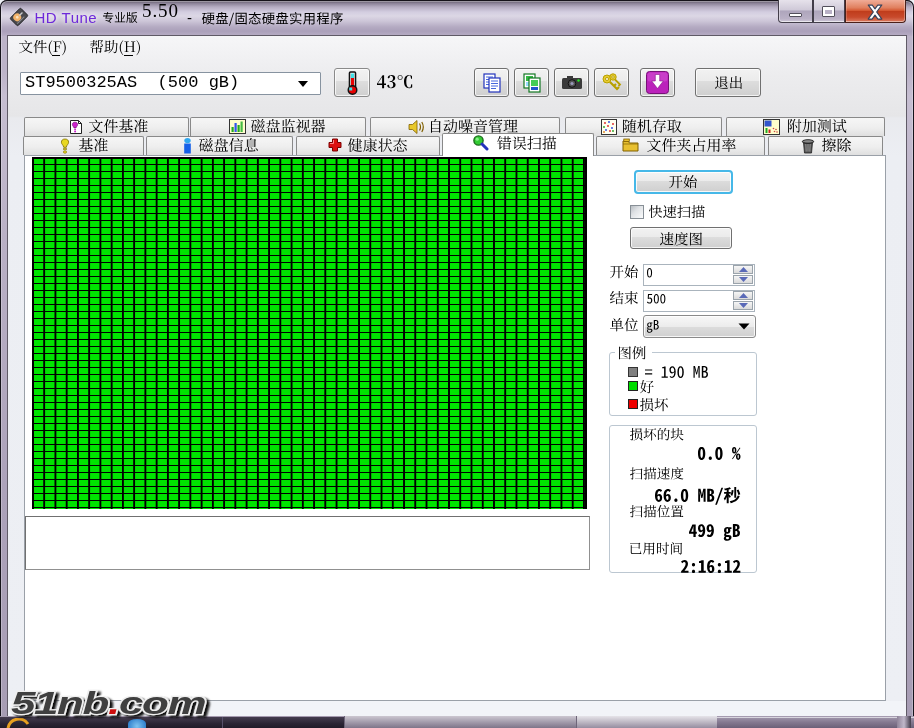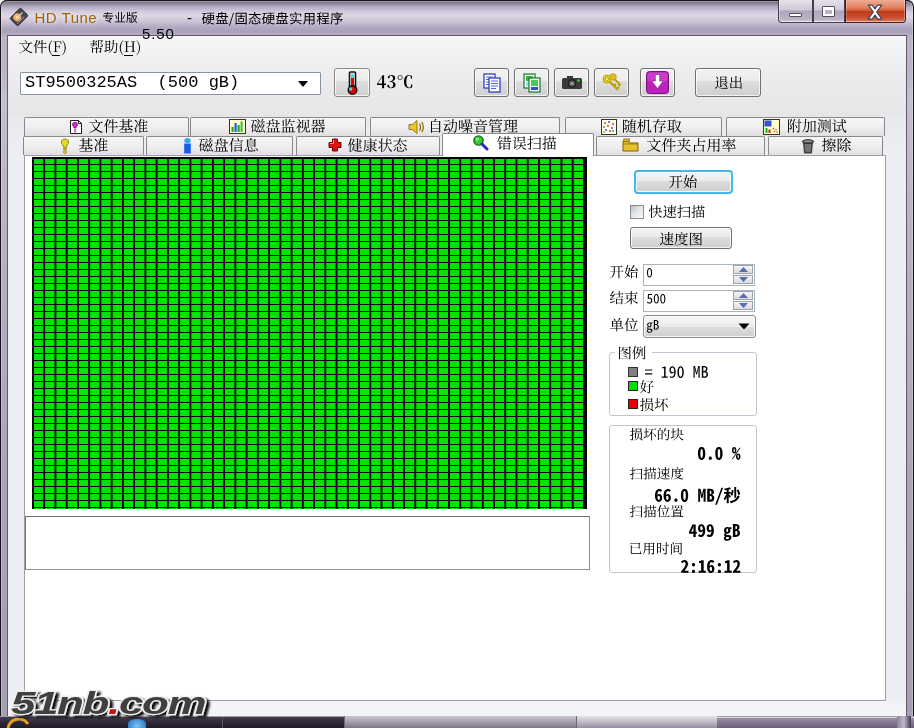--- a/index.html
+++ b/index.html
@@ -34,25 +34,25 @@
   </svg>
 <svg style="position:absolute;left:9px;top:7px" width="20" height="20" viewBox="0 0 20 20">
 <g transform="rotate(-45 10 10)">
       <rect x="2.5" y="4.5" width="15" height="11" rx="1.4" fill="#49494d" stroke="#1f1f22" stroke-width=".8"></rect>
 <circle cx="8.5" cy="9" r="3.9" fill="#f3b36b"></circle>
       <circle cx="8.5" cy="9" r="1.4" fill="#fbe3c0"></circle>
 <rect x="11" y="8.6" width="4.6" height="1.4" fill="#c8c8cc"></rect>
 <path d="M4 13.5 h10" stroke="#8a8a90" stroke-width="1"></path>
     </g>
   </svg>
-<span class="mono" style="left:34.5px;top:9.9px;font-family:'Liberation Sans',sans-serif;font-size:15px;letter-spacing:.5px;line-height:1;color:#a16207;text-shadow:0 0 4px rgba(255,255,255,.9)">HD Tune</span>
+<span class="mono" style="left:34.5px;top:9.9px;font-family:'Liberation Sans',sans-serif;font-size:15px;letter-spacing:.5px;line-height:1;color:#6d28d9;text-shadow:0 0 4px rgba(255,255,255,.9)">HD Tune</span>
 <svg style="position:absolute;left:102.6px;top:11.8px;overflow:visible" width="37" height="13" viewBox="0.7 -9.9 37 13">
     <path d="M5.0 -9.9 4.6 -8.6H1.6V-7.8H4.4L4.0 -6.3H0.7V-5.5H3.7C3.4 -4.7 3.1 -3.9 2.9 -3.3H8.4C7.7 -2.7 6.9 -1.8 6.1 -1.1C5.2 -1.4 4.3 -1.7 3.5 -1.9L3.0 -1.3C4.8 -0.7 7.2 0.2 8.4 1.0L8.9 0.2C8.4 -0.1 7.7 -0.4 7.0 -0.7C8.0 -1.8 9.3 -2.9 10.1 -3.8L9.4 -4.2L9.3 -4.2H4.1L4.6 -5.5H11.0V-6.3H4.9L5.3 -7.8H10.1V-8.6H5.6L5.9 -9.8Z M21.9 -7.2C21.4 -5.9 20.6 -4.1 19.9 -3.1L20.7 -2.7C21.3 -3.8 22.1 -5.4 22.7 -6.8ZM12.8 -7.0C13.4 -5.6 14.1 -3.8 14.4 -2.8L15.3 -3.1C14.9 -4.2 14.2 -5.9 13.6 -7.2ZM18.7 -9.8V-0.5H16.7V-9.8H15.8V-0.5H12.5V0.3H22.9V-0.5H19.6V-9.8Z M24.8 -9.7V-5.0C24.8 -3.2 24.7 -1.1 24.0 0.4C24.2 0.6 24.4 0.8 24.6 1.0C25.3 -0.2 25.5 -1.8 25.6 -3.3H27.2V0.9H28.1V-4.1H25.6L25.7 -5.0V-5.9H28.8V-6.6H27.7V-9.9H26.9V-6.6H25.7V-9.7ZM33.7 -5.7C33.4 -4.3 32.9 -3.2 32.4 -2.2C31.8 -3.2 31.4 -4.4 31.1 -5.7ZM29.3 -9.1V-5.0C29.3 -3.3 29.2 -1.1 28.3 0.5C28.5 0.6 28.8 0.8 29.0 1.0C30.0 -0.7 30.1 -3.1 30.1 -5.0V-5.7H30.4C30.7 -4.1 31.2 -2.7 31.9 -1.5C31.2 -0.7 30.5 -0.1 29.7 0.2C29.9 0.4 30.1 0.8 30.2 1.0C31.0 0.6 31.7 -0.0 32.4 -0.8C32.9 -0.0 33.6 0.5 34.4 1.0C34.5 0.7 34.8 0.4 35.0 0.3C34.1 -0.1 33.4 -0.7 32.9 -1.5C33.7 -2.7 34.3 -4.3 34.6 -6.4L34.1 -6.5L33.9 -6.5H30.1V-8.4C31.8 -8.5 33.5 -8.8 34.8 -9.1L34.2 -9.8C33.0 -9.5 31.0 -9.3 29.3 -9.1Z" fill="#000"></path>
   </svg>
-<span class="mono" style="left:142px;top:26px;font-family:Liberation Sans, sans-serif;font-size:15px;letter-spacing:.9px;line-height:1">5.50</span>
+<span class="mono" style="left:142px;top:1px;font-family:Liberation Serif, serif;font-size:19px;letter-spacing:.9px;line-height:1">5.50</span>
 <span class="mono" style="left:187px;top:9.9px;font-family:'Liberation Sans',sans-serif;font-size:15px;line-height:1">-</span>
 <svg style="position:absolute;left:202.0px;top:11.5px;overflow:visible" width="143" height="16" viewBox="0.4 -11.4 143 16">
     <path d="M5.8 -8.5V-3.4H8.5C8.4 -2.8 8.2 -2.1 7.8 -1.5C7.3 -2.0 6.9 -2.5 6.6 -3.0L5.8 -2.8C6.1 -2.1 6.6 -1.4 7.2 -0.9C6.7 -0.4 5.9 0.0 4.8 0.3C5.0 0.5 5.3 0.9 5.4 1.1C6.5 0.7 7.4 0.2 7.9 -0.3C9.1 0.4 10.6 0.9 12.4 1.1C12.5 0.8 12.8 0.4 13.0 0.2C11.1 0.1 9.7 -0.3 8.5 -1.0C9.1 -1.7 9.3 -2.6 9.4 -3.4H12.5V-8.5H9.5V-9.8H12.7V-10.7H5.5V-9.8H8.6V-8.5ZM6.7 -5.6H8.6V-4.9L8.5 -4.2H6.7ZM9.5 -4.2 9.5 -4.9V-5.6H11.5V-4.2ZM6.7 -7.7H8.6V-6.4H6.7ZM9.5 -7.7H11.5V-6.4H9.5ZM0.7 -10.5V-9.6H2.4C2.0 -7.6 1.4 -5.7 0.4 -4.4C0.6 -4.1 0.8 -3.5 0.9 -3.3C1.1 -3.6 1.4 -4.0 1.6 -4.4V0.5H2.5V-0.6H5.1V-6.4H2.5C2.8 -7.4 3.1 -8.5 3.3 -9.6H5.2V-10.5ZM2.5 -5.5H4.2V-1.5H2.5Z M18.9 -5.7C19.6 -5.3 20.6 -4.7 21.0 -4.3L21.5 -4.9C21.1 -5.4 20.1 -5.9 19.4 -6.3ZM19.9 -11.4C19.8 -11.1 19.6 -10.6 19.4 -10.3H16.5V-7.9L16.5 -7.4H14.3V-6.5H16.3C16.1 -5.7 15.7 -4.8 14.6 -4.2C14.9 -4.0 15.2 -3.7 15.4 -3.5C16.6 -4.3 17.1 -5.4 17.4 -6.5H23.6V-4.9C23.6 -4.8 23.5 -4.7 23.3 -4.7C23.2 -4.7 22.5 -4.7 21.9 -4.7C22.1 -4.5 22.2 -4.1 22.2 -3.9C23.1 -3.9 23.7 -3.9 24.1 -4.0C24.5 -4.2 24.6 -4.4 24.6 -4.9V-6.5H26.5V-7.4H24.6V-10.3H20.5L21.0 -11.2ZM19.0 -8.7C19.7 -8.3 20.5 -7.8 21.0 -7.4H17.5L17.5 -7.9V-9.4H23.6V-7.4H21.0L21.5 -8.0C21.0 -8.4 20.2 -8.9 19.5 -9.2ZM15.8 -3.5V-0.2H14.3V0.7H26.4V-0.2H24.9V-3.5ZM16.7 -0.2V-2.7H18.5V-0.2ZM19.4 -0.2V-2.7H21.2V-0.2ZM22.2 -0.2V-2.7H24.0V-0.2Z M27.4 2.4H28.3L32.4 -10.6H31.5Z M37.6 -4.4H41.5V-2.5H37.6ZM36.7 -5.2V-1.7H42.4V-5.2H40.0V-6.7H43.3V-7.6H40.0V-9.1H39.0V-7.6H35.9V-6.7H39.0V-5.2ZM34.0 -10.6V1.1H35.0V0.5H44.0V1.1H45.1V-10.6ZM35.0 -0.5V-9.7H44.0V-0.5Z M51.6 -5.5C52.3 -5.0 53.3 -4.3 53.7 -3.8L54.6 -4.4C54.1 -4.9 53.2 -5.6 52.4 -6.0ZM50.1 -3.2V-0.6C50.1 0.5 50.5 0.8 52.0 0.8C52.4 0.8 54.8 0.8 55.2 0.8C56.4 0.8 56.8 0.4 56.9 -1.3C56.6 -1.4 56.2 -1.5 56.0 -1.7C55.9 -0.3 55.8 -0.1 55.1 -0.1C54.5 -0.1 52.5 -0.1 52.1 -0.1C51.2 -0.1 51.1 -0.2 51.1 -0.6V-3.2ZM51.9 -3.6C52.7 -2.8 53.6 -1.8 54.1 -1.2L54.9 -1.8C54.4 -2.4 53.5 -3.3 52.7 -4.0ZM56.5 -3.1C57.2 -2.0 57.9 -0.5 58.1 0.5L59.0 0.1C58.8 -0.8 58.1 -2.3 57.4 -3.4ZM48.5 -3.2C48.3 -2.2 47.8 -0.8 47.2 0.1L48.1 0.5C48.7 -0.4 49.1 -1.8 49.4 -2.9ZM52.7 -11.3C52.6 -10.7 52.5 -10.0 52.4 -9.4H47.2V-8.4H52.1C51.5 -6.7 50.2 -5.2 47.1 -4.5C47.3 -4.2 47.5 -3.8 47.6 -3.6C51.1 -4.5 52.5 -6.3 53.2 -8.4C54.2 -6.0 56.0 -4.4 58.6 -3.7C58.8 -4.0 59.0 -4.4 59.3 -4.6C56.9 -5.1 55.2 -6.5 54.3 -8.4H59.2V-9.4H53.4C53.6 -10.0 53.7 -10.6 53.7 -11.3Z M65.9 -8.5V-3.4H68.6C68.5 -2.8 68.3 -2.1 67.9 -1.5C67.4 -2.0 67.0 -2.5 66.7 -3.0L65.9 -2.8C66.2 -2.1 66.7 -1.4 67.3 -0.9C66.8 -0.4 66.0 0.0 64.9 0.3C65.1 0.5 65.4 0.9 65.5 1.1C66.6 0.7 67.5 0.2 68.0 -0.3C69.2 0.4 70.7 0.9 72.5 1.1C72.6 0.8 72.9 0.4 73.1 0.2C71.3 0.1 69.8 -0.3 68.6 -1.0C69.2 -1.7 69.4 -2.6 69.5 -3.4H72.6V-8.5H69.6V-9.8H72.8V-10.7H65.6V-9.8H68.7V-8.5ZM66.8 -5.6H68.7V-4.9L68.7 -4.2H66.8ZM69.6 -4.2 69.6 -4.9V-5.6H71.6V-4.2ZM66.8 -7.7H68.7V-6.4H66.8ZM69.6 -7.7H71.6V-6.4H69.6ZM60.8 -10.5V-9.6H62.5C62.1 -7.6 61.5 -5.7 60.5 -4.4C60.7 -4.1 60.9 -3.5 61.0 -3.3C61.2 -3.6 61.5 -4.0 61.7 -4.4V0.5H62.6V-0.6H65.2V-6.4H62.6C62.9 -7.4 63.2 -8.5 63.4 -9.6H65.3V-10.5ZM62.6 -5.5H64.4V-1.5H62.6Z M79.0 -5.7C79.7 -5.3 80.7 -4.7 81.1 -4.3L81.6 -4.9C81.2 -5.4 80.2 -5.9 79.5 -6.3ZM80.0 -11.4C79.9 -11.1 79.7 -10.6 79.5 -10.3H76.6V-7.9L76.6 -7.4H74.4V-6.5H76.4C76.2 -5.7 75.8 -4.8 74.7 -4.2C75.0 -4.0 75.3 -3.7 75.5 -3.5C76.7 -4.3 77.3 -5.4 77.5 -6.5H83.7V-4.9C83.7 -4.8 83.6 -4.7 83.4 -4.7C83.3 -4.7 82.7 -4.7 82.0 -4.7C82.2 -4.5 82.3 -4.1 82.3 -3.9C83.2 -3.9 83.8 -3.9 84.2 -4.0C84.6 -4.2 84.7 -4.4 84.7 -4.9V-6.5H86.6V-7.4H84.7V-10.3H80.6L81.1 -11.2ZM79.1 -8.7C79.8 -8.3 80.6 -7.8 81.1 -7.4H77.6L77.6 -7.9V-9.4H83.7V-7.4H81.1L81.6 -8.0C81.1 -8.4 80.3 -8.9 79.6 -9.2ZM75.9 -3.5V-0.2H74.4V0.7H86.5V-0.2H85.0V-3.5ZM76.8 -0.2V-2.7H78.6V-0.2ZM79.5 -0.2V-2.7H81.3V-0.2ZM82.3 -0.2V-2.7H84.1V-0.2Z M94.6 -1.4C96.4 -0.8 98.2 0.2 99.3 1.0L99.9 0.2C98.8 -0.6 96.9 -1.5 95.1 -2.2ZM90.6 -7.5C91.3 -7.0 92.2 -6.4 92.6 -5.9L93.2 -6.6C92.8 -7.1 91.9 -7.7 91.2 -8.1ZM89.3 -5.4C90.0 -5.0 90.9 -4.3 91.4 -3.8L92.0 -4.6C91.5 -5.0 90.6 -5.7 89.9 -6.0ZM88.6 -9.7V-7.0H89.6V-8.8H98.6V-7.0H99.6V-9.7H95.0C94.8 -10.2 94.5 -10.9 94.1 -11.3L93.2 -11.0C93.4 -10.6 93.6 -10.2 93.8 -9.7ZM88.4 -3.4V-2.6H93.2C92.4 -1.3 91.1 -0.4 88.5 0.1C88.7 0.4 89.0 0.8 89.1 1.0C92.1 0.3 93.6 -0.8 94.3 -2.6H99.9V-3.4H94.7C95.0 -4.7 95.1 -6.3 95.2 -8.1H94.1C94.1 -6.2 94.0 -4.7 93.6 -3.4Z M103.1 -10.3V-5.5C103.1 -3.6 103.0 -1.2 101.5 0.5C101.7 0.6 102.1 0.9 102.3 1.1C103.3 0.0 103.7 -1.5 103.9 -3.0H107.3V1.0H108.3V-3.0H111.9V-0.3C111.9 -0.1 111.9 0.0 111.6 0.0C111.3 0.1 110.4 0.1 109.5 0.0C109.6 0.3 109.8 0.7 109.8 1.0C111.1 1.0 111.9 1.0 112.3 0.8C112.8 0.7 112.9 0.4 112.9 -0.3V-10.3ZM104.1 -9.4H107.3V-7.2H104.1ZM111.9 -9.4V-7.2H108.3V-9.4ZM104.1 -6.2H107.3V-4.0H104.0C104.1 -4.5 104.1 -5.0 104.1 -5.5ZM111.9 -6.2V-4.0H108.3V-6.2Z M121.8 -9.8H125.9V-7.4H121.8ZM120.9 -10.7V-6.5H126.9V-10.7ZM120.7 -2.8V-1.9H123.3V-0.2H119.8V0.7H127.6V-0.2H124.3V-1.9H127.0V-2.8H124.3V-4.4H127.3V-5.3H120.4V-4.4H123.3V-2.8ZM119.5 -11.1C118.5 -10.6 116.8 -10.2 115.3 -10.0C115.4 -9.8 115.5 -9.4 115.6 -9.2C116.2 -9.3 116.9 -9.4 117.5 -9.5V-7.5H115.4V-6.5H117.4C116.9 -5.0 115.9 -3.3 115.1 -2.3C115.3 -2.1 115.5 -1.7 115.6 -1.4C116.3 -2.2 117.0 -3.5 117.5 -4.9V1.0H118.5V-4.7C119.0 -4.2 119.5 -3.4 119.8 -3.1L120.4 -3.9C120.1 -4.2 118.9 -5.4 118.5 -5.7V-6.5H120.2V-7.5H118.5V-9.8C119.2 -9.9 119.8 -10.1 120.2 -10.3Z M133.3 -5.9C134.2 -5.5 135.3 -5.0 136.2 -4.5H131.4V-3.6H135.6V-0.1C135.6 0.1 135.5 0.1 135.3 0.2C135.0 0.2 134.1 0.2 133.1 0.1C133.3 0.4 133.4 0.8 133.5 1.1C134.7 1.1 135.5 1.1 136.0 0.9C136.5 0.8 136.6 0.5 136.6 -0.1V-3.6H139.5C139.1 -3.0 138.6 -2.4 138.1 -2.0L138.9 -1.6C139.6 -2.2 140.4 -3.3 141.1 -4.2L140.3 -4.6L140.2 -4.5H137.7L137.8 -4.6C137.5 -4.8 137.2 -5.0 136.8 -5.1C137.9 -5.7 139.0 -6.6 139.8 -7.4L139.2 -7.9L139.0 -7.9H132.2V-7.0H138.1C137.4 -6.5 136.6 -5.9 135.9 -5.6C135.2 -5.9 134.5 -6.2 133.9 -6.4ZM134.7 -11.0C134.9 -10.7 135.1 -10.2 135.3 -9.8H130.0V-6.0C130.0 -4.1 129.9 -1.4 128.8 0.5C129.0 0.7 129.4 0.9 129.6 1.1C130.8 -0.9 130.9 -4.0 130.9 -6.0V-8.8H141.1V-9.8H136.4C136.2 -10.2 135.9 -10.8 135.6 -11.3Z" fill="#000"></path>
   </svg>
 <svg style="position:absolute;left:18.5px;top:40.2px;overflow:visible" width="49" height="18" viewBox="0.6 -12.1 49 18">
     <path d="M5.9 -12.1 5.8 -12.0C6.5 -11.4 7.4 -10.3 7.6 -9.5C8.7 -8.8 9.4 -11.0 5.9 -12.1ZM10.2 -8.6C9.6 -6.5 8.7 -4.7 7.3 -3.2C5.8 -4.6 4.6 -6.3 4.0 -8.6ZM12.5 -9.9 11.8 -9.0H0.7L0.8 -8.6H3.7C4.2 -6.1 5.3 -4.1 6.7 -2.5C5.2 -1.1 3.2 0.1 0.6 0.9L0.7 1.2C3.5 0.4 5.6 -0.6 7.3 -2.0C8.8 -0.6 10.7 0.5 12.9 1.1C13.1 0.6 13.5 0.3 14.0 0.3L14.1 0.2C11.7 -0.4 9.6 -1.3 8.0 -2.6C9.6 -4.2 10.7 -6.2 11.4 -8.6H13.5C13.7 -8.6 13.8 -8.6 13.9 -8.8C13.4 -9.3 12.5 -9.9 12.5 -9.9Z M23.1 -12.0V-8.8H20.9C21.2 -9.4 21.4 -10.0 21.6 -10.6C21.9 -10.6 22.1 -10.8 22.1 -10.9L20.6 -11.4C20.3 -9.2 19.5 -7.1 18.6 -5.7L18.8 -5.5C19.5 -6.3 20.2 -7.2 20.7 -8.4H23.1V-4.8H18.7L18.8 -4.4H23.1V1.1H23.3C23.7 1.1 24.1 0.9 24.1 0.8V-4.4H28.2C28.4 -4.4 28.5 -4.5 28.5 -4.6C28.1 -5.1 27.3 -5.7 27.3 -5.7L26.6 -4.8H24.1V-8.4H27.7C27.9 -8.4 28.1 -8.4 28.1 -8.6C27.7 -9.0 26.9 -9.7 26.9 -9.7L26.2 -8.8H24.1V-11.4C24.4 -11.5 24.6 -11.6 24.6 -11.8ZM18.2 -12.1C17.5 -9.4 16.2 -6.6 15.0 -4.9L15.2 -4.8C15.8 -5.4 16.4 -6.1 17.0 -7.0V1.1H17.2C17.5 1.1 17.9 0.9 18.0 0.8V-7.8C18.2 -7.9 18.3 -8.0 18.4 -8.1L17.8 -8.3C18.3 -9.3 18.7 -10.3 19.1 -11.4C19.4 -11.3 19.6 -11.5 19.7 -11.6Z M31.4 -4.4C31.4 -7.1 31.9 -9.0 33.9 -11.6L33.6 -11.9C31.4 -9.6 30.3 -7.3 30.3 -4.4C30.3 -1.5 31.4 0.9 33.6 3.1L33.9 2.9C32.0 0.2 31.4 -1.7 31.4 -4.4Z M42.3 -7.9H42.9L42.8 -10.6H35.0V-10.1L36.5 -10.0C36.6 -8.6 36.6 -7.1 36.6 -5.7V-4.9C36.6 -3.4 36.6 -2.0 36.5 -0.6L35.0 -0.4V0.0H39.5V-0.4L37.9 -0.6C37.8 -2.0 37.8 -3.4 37.8 -5.1H40.4L40.6 -3.6H41.1V-7.1H40.6L40.4 -5.6H37.8C37.8 -7.2 37.8 -8.6 37.9 -10.0H41.9Z M46.3 -4.4C46.3 -1.7 45.8 0.2 43.8 2.9L44.1 3.1C46.3 0.9 47.4 -1.5 47.4 -4.4C47.4 -7.3 46.3 -9.6 44.1 -11.9L43.8 -11.6C45.7 -9.0 46.3 -7.1 46.3 -4.4Z" fill="#000"></path>
   </svg>
 <svg style="position:absolute;left:89.5px;top:40.2px;overflow:visible" width="52" height="18" viewBox="0.6 -12.1 52 18">
     <path d="M6.7 -5.1V-3.9H3.7L2.7 -4.3V0.6H2.8C3.2 0.6 3.6 0.4 3.6 0.3V-3.4H6.7V1.2H6.9C7.3 1.2 7.7 0.9 7.7 0.8V-3.4H10.8V-0.8C10.8 -0.6 10.8 -0.5 10.6 -0.5C10.3 -0.5 9.0 -0.6 9.0 -0.6V-0.4C9.6 -0.3 9.9 -0.2 10.1 -0.0C10.3 0.1 10.3 0.3 10.4 0.6C11.6 0.5 11.8 0.0 11.8 -0.7V-3.2C12.1 -3.3 12.3 -3.4 12.4 -3.5L11.2 -4.5L10.7 -3.9H7.7V-4.6C8.0 -4.7 8.1 -4.8 8.2 -5.0ZM3.9 -12.1V-10.7H0.8L0.9 -10.3H3.9V-9.1H1.2L1.3 -8.7H3.9V-8.5C3.9 -8.1 3.9 -7.7 3.8 -7.4H0.6L0.7 -6.9H3.7C3.4 -5.9 2.7 -5.0 1.1 -4.3L1.3 -4.1C3.3 -4.8 4.2 -5.7 4.6 -6.9H7.7C7.9 -6.9 8.1 -7.0 8.1 -7.2C7.6 -7.6 6.9 -8.2 6.9 -8.2L6.2 -7.4H4.7C4.8 -7.7 4.8 -8.1 4.8 -8.5V-8.7H7.2C7.4 -8.7 7.6 -8.7 7.6 -8.9C7.2 -9.3 6.4 -9.9 6.4 -9.9L5.8 -9.1H4.8V-10.3H7.7C7.9 -10.3 8.0 -10.4 8.1 -10.6C7.6 -11.0 6.8 -11.6 6.8 -11.6L6.2 -10.7H4.8V-11.6C5.2 -11.7 5.3 -11.8 5.3 -12.0ZM8.7 -11.5V-4.5H8.8C9.3 -4.5 9.6 -4.7 9.6 -4.8V-11.1H12.1C11.7 -10.4 11.2 -9.4 10.9 -8.8C12.0 -8.1 12.5 -7.5 12.5 -6.8C12.5 -6.5 12.4 -6.3 12.2 -6.2C12.1 -6.1 11.9 -6.1 11.7 -6.1C11.5 -6.1 10.9 -6.1 10.5 -6.1V-5.9C10.9 -5.9 11.2 -5.8 11.3 -5.7C11.5 -5.6 11.5 -5.4 11.5 -5.1C12.9 -5.2 13.4 -5.7 13.4 -6.6C13.4 -7.4 12.8 -8.2 11.3 -8.8C11.8 -9.4 12.6 -10.3 13.0 -10.9C13.4 -10.9 13.6 -10.9 13.7 -11.0L12.7 -12.1L12.1 -11.5H9.8L8.7 -12.0Z M23.4 -12.0C23.4 -10.7 23.4 -9.5 23.4 -8.4H21.0L21.1 -8.0H23.4C23.2 -4.3 22.5 -1.4 19.1 0.9L19.3 1.1C23.3 -1.1 24.1 -4.2 24.3 -8.0H26.9C26.8 -3.7 26.5 -0.8 26.0 -0.3C25.8 -0.2 25.7 -0.1 25.4 -0.1C25.1 -0.1 24.0 -0.2 23.4 -0.3L23.4 -0.1C23.9 0.0 24.5 0.2 24.8 0.3C25.0 0.5 25.0 0.8 25.0 1.1C25.7 1.1 26.3 0.9 26.7 0.4C27.3 -0.4 27.7 -3.2 27.8 -7.9C28.1 -7.9 28.3 -8.0 28.4 -8.1L27.3 -9.0L26.7 -8.4H24.3C24.4 -9.4 24.4 -10.4 24.4 -11.4C24.7 -11.5 24.9 -11.6 24.9 -11.8ZM17.1 -10.5H19.7V-8.0H17.1ZM14.9 -1.3 15.4 0.0C15.5 -0.0 15.7 -0.1 15.7 -0.3C18.4 -1.1 20.4 -1.9 21.9 -2.4L21.9 -2.6L20.6 -2.3V-10.4C20.9 -10.4 21.1 -10.5 21.2 -10.7L20.1 -11.6L19.5 -11.0H17.3L16.2 -11.5V-1.5ZM17.1 -7.6H19.7V-5.1H17.1ZM17.1 -4.6H19.7V-2.2L17.1 -1.7Z M31.4 -4.4C31.4 -7.1 31.9 -9.0 33.9 -11.6L33.6 -11.9C31.4 -9.6 30.3 -7.3 30.3 -4.4C30.3 -1.5 31.4 0.9 33.6 3.1L33.9 2.9C32.0 0.2 31.4 -1.7 31.4 -4.4Z M41.6 -10.1 43.1 -10.0C43.1 -8.6 43.1 -7.1 43.1 -5.7H37.8C37.8 -7.2 37.8 -8.6 37.9 -10.0L39.4 -10.1V-10.6H35.0V-10.1L36.5 -10.0C36.6 -8.6 36.6 -7.1 36.6 -5.7V-4.9C36.6 -3.4 36.6 -2.0 36.5 -0.6L35.0 -0.4V0.0H39.4V-0.4L37.9 -0.6C37.8 -2.0 37.8 -3.4 37.8 -5.2H43.1C43.1 -3.4 43.1 -2.0 43.1 -0.6L41.6 -0.4V0.0H45.9V-0.4L44.4 -0.6C44.4 -2.0 44.4 -3.4 44.4 -4.9V-5.7C44.4 -7.1 44.4 -8.6 44.4 -10.0L45.9 -10.1V-10.6H41.6Z M49.6 -4.4C49.6 -1.7 49.0 0.2 47.1 2.9L47.4 3.1C49.5 0.9 50.6 -1.5 50.6 -4.4C50.6 -7.3 49.5 -9.6 47.4 -11.9L47.1 -11.6C49.0 -9.0 49.6 -7.1 49.6 -4.4Z" fill="#000"></path>
   </svg>

